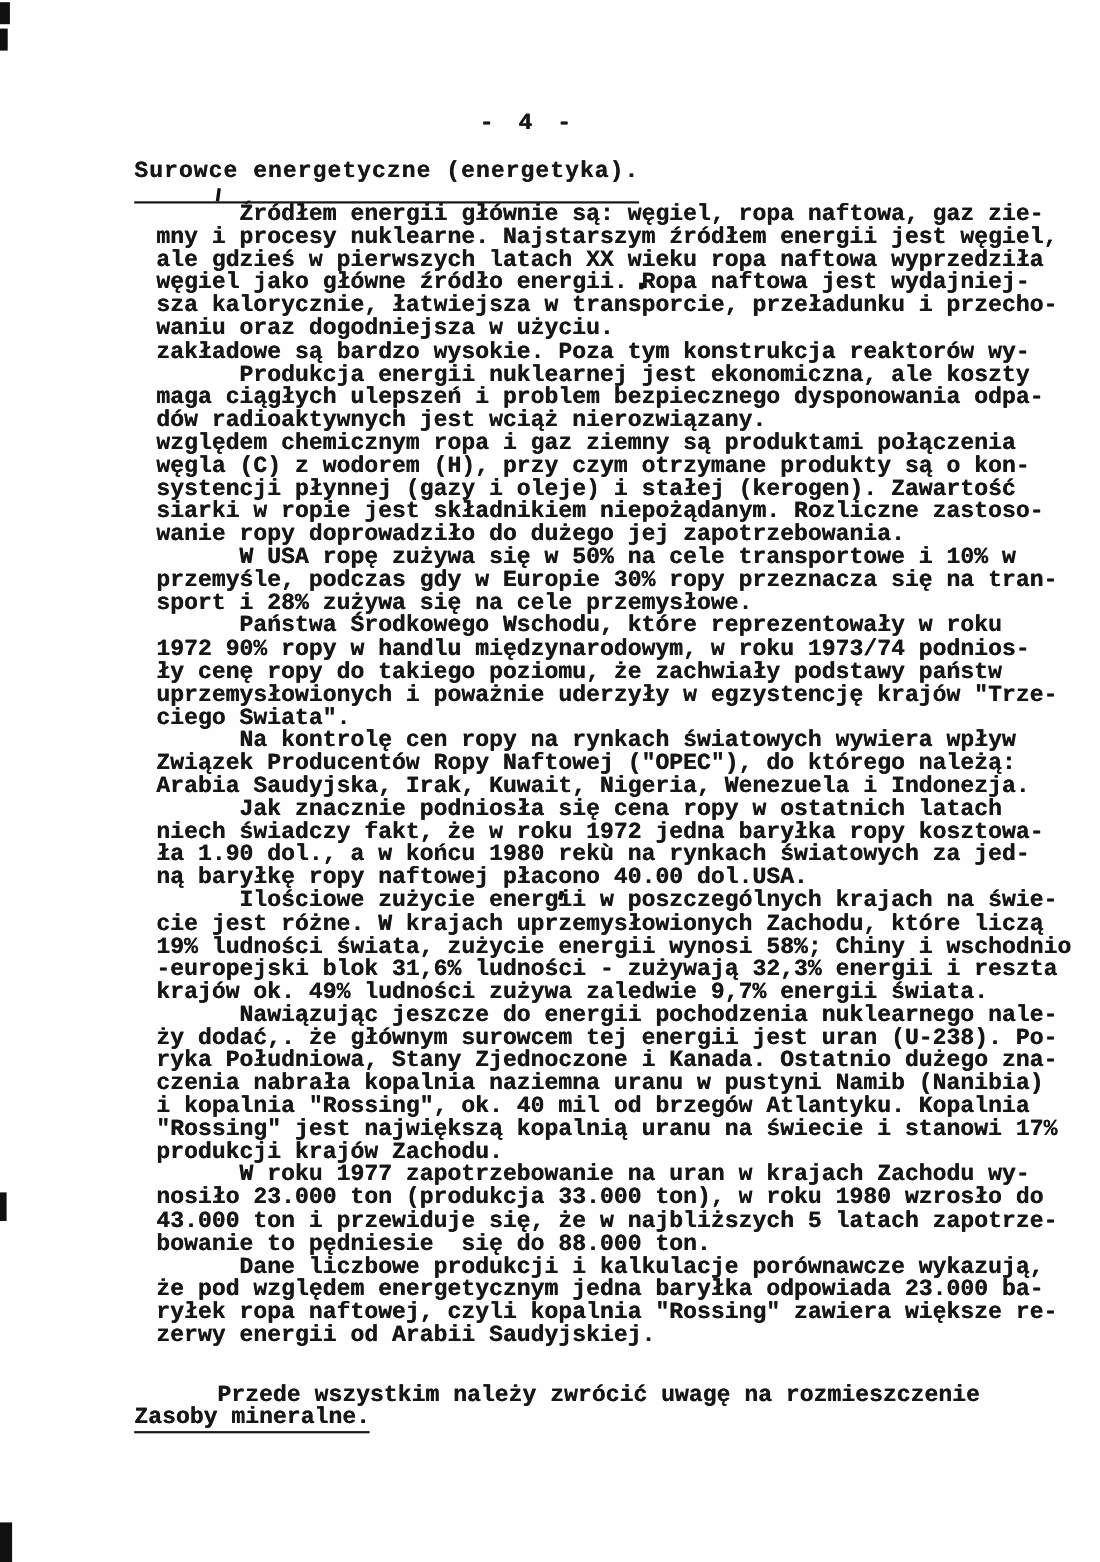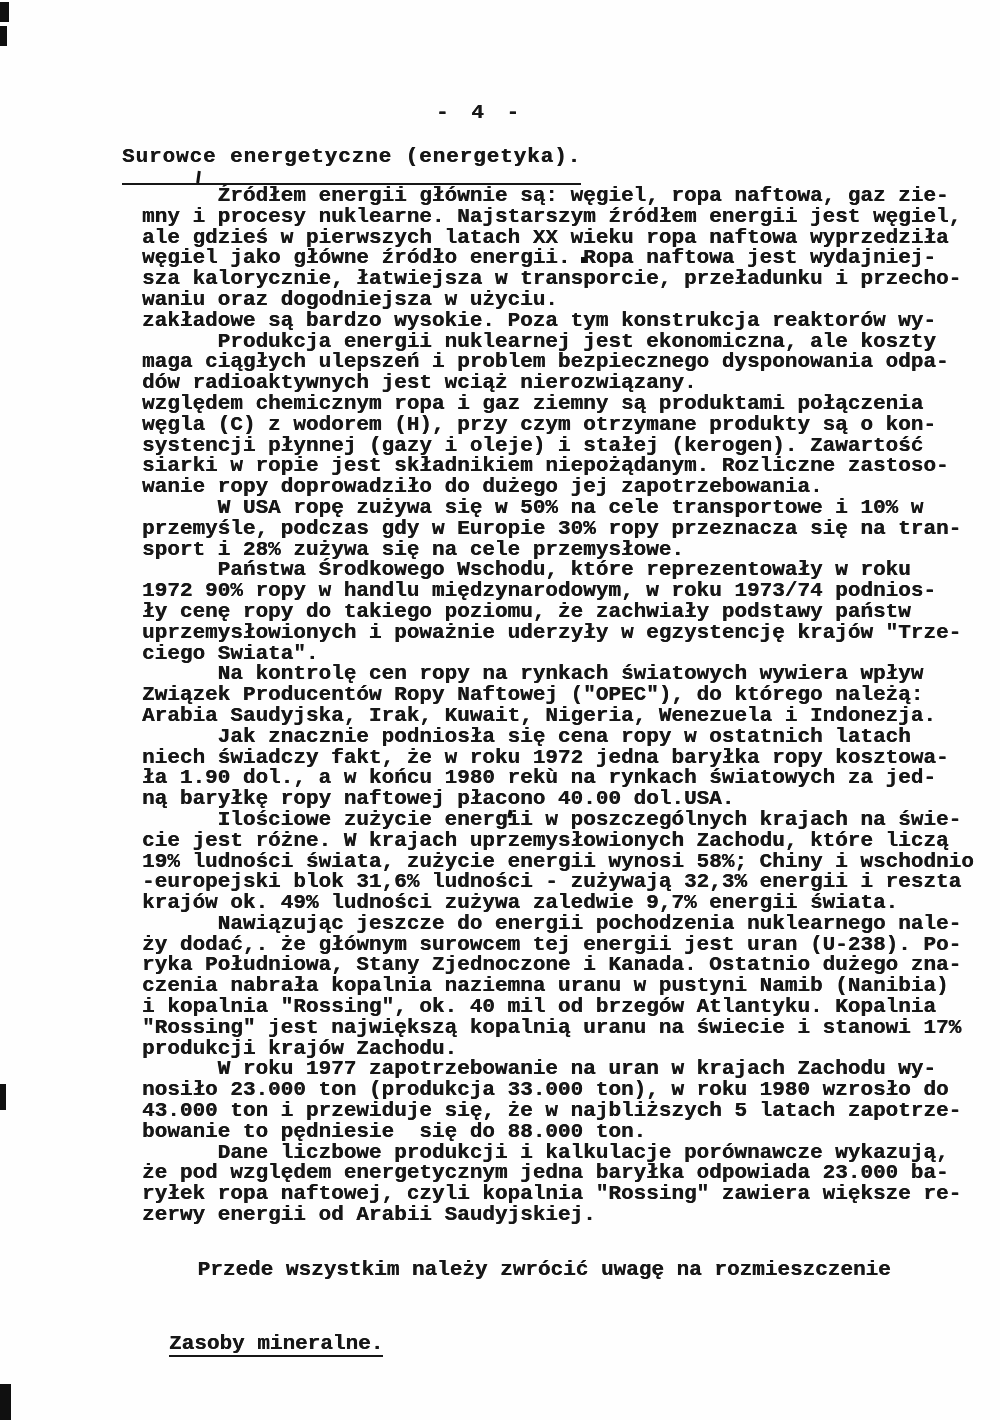--- a/index.html
+++ b/index.html
@@ -40,26 +40,25 @@
     left: 122px;
     margin-left: 20px;
   }
   .line {
     white-space: pre;
     line-height: 20.8px;
     height: 20.8px;
   }
   .h2 {
     position: absolute;
-    top: 1332px;
+    top: 1278px;
     left: 122px;
     line-height: 23px;
     white-space: pre;
     border-bottom: 2.6px solid #171717;
-    margin-left: 47px;
   }
   .closing-block {
     position: absolute;
     top: 1260px;
     left: 122px;
   }
   .artifact {
     position: absolute;
     background: #101010;
   }

